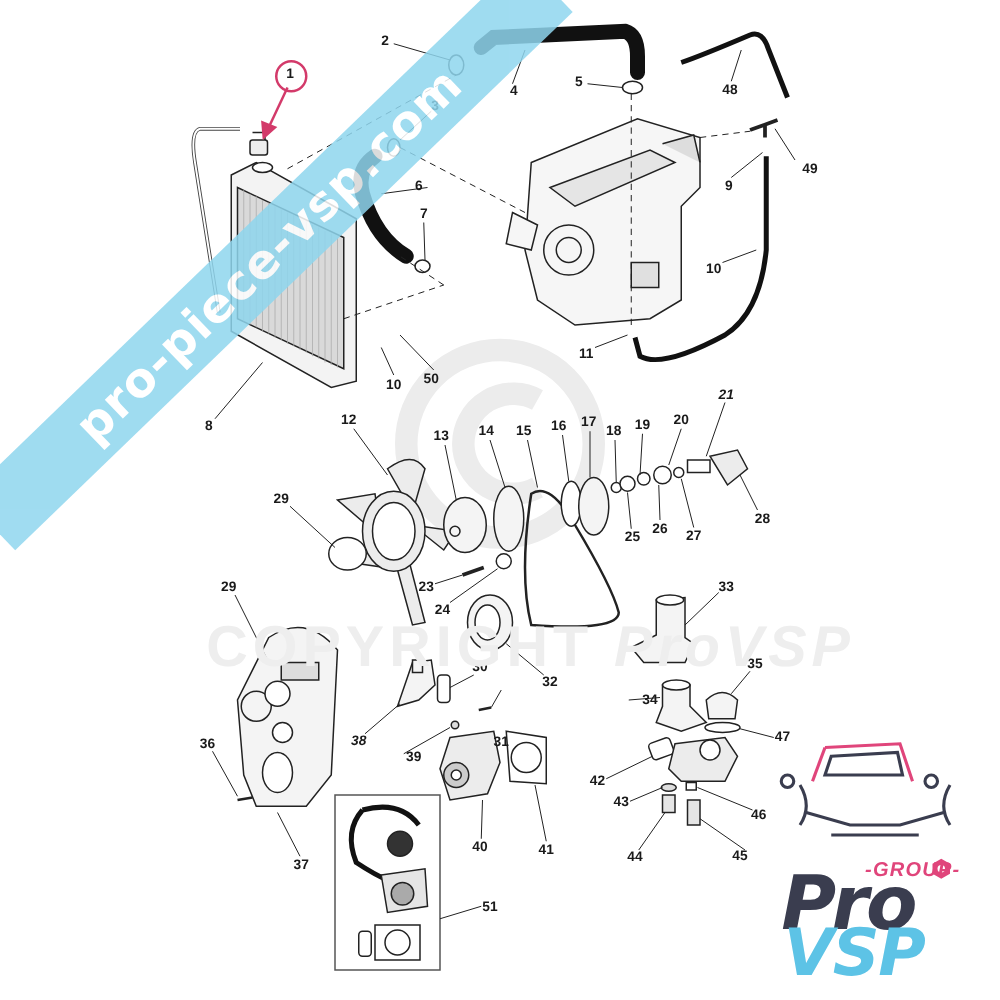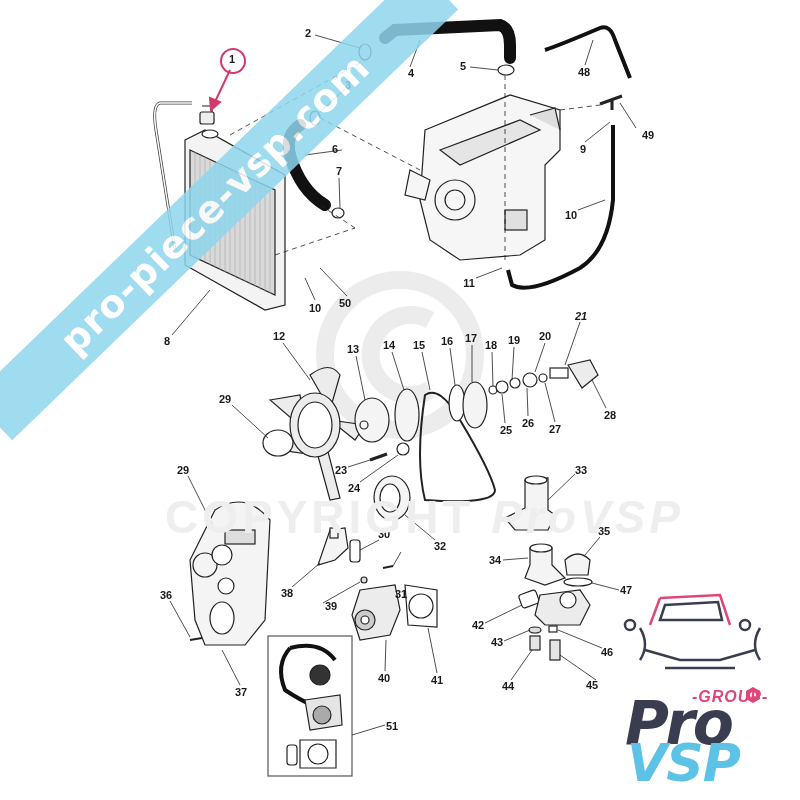--- a/index.html
+++ b/index.html
@@ -301,25 +301,25 @@
     <div class="lbl" style="left: 354px; top: 488px;">24</div>
     <div class="lbl" style="left: 506px; top: 430px;">25</div>
     <div class="lbl" style="left: 528px; top: 423px;">26</div>
     <div class="lbl" style="left: 555px; top: 429px;">27</div>
     <div class="lbl" style="left: 610px; top: 415px;">28</div>
     <div class="lbl" style="left: 183px; top: 470px;">29</div>
     <div class="lbl" style="left: 384px; top: 534px;">30</div>
     <div class="lbl" style="left: 401px; top: 546px; margin-top: 48px;">31</div>
     <div class="lbl" style="left: 440px; top: 546px;">32</div>
     <div class="lbl" style="left: 581px; top: 470px;">33</div>
-    <div class="lbl" style="left: 495px; top: 560px;">34</div>
+    <div class="lbl" style="left: 520px; top: 560px;">34</div>
     <div class="lbl" style="left: 604px; top: 531px;">35</div>
     <div class="lbl" style="left: 166px; top: 595px;">36</div>
     <div class="lbl" style="left: 241px; top: 692px;">37</div>
-    <div class="lbl" style="left: 287px; top: 593px;">38</div>
+    <div class="lbl" style="left: 287px; top: 593px; font-style: italic;">38</div>
     <div class="lbl" style="left: 315px; top: 606px; margin-left: 16px;">39</div>
     <div class="lbl" style="left: 384px; top: 678px;">40</div>
     <div class="lbl" style="left: 437px; top: 680px;">41</div>
     <div class="lbl" style="left: 478px; top: 625px;">42</div>
     <div class="lbl" style="left: 497px; top: 642px;">43</div>
     <div class="lbl" style="left: 508px; top: 686px;">44</div>
     <div class="lbl" style="left: 592px; top: 685px;">45</div>
     <div class="lbl" style="left: 607px; top: 652px;">46</div>
     <div class="lbl" style="left: 626px; top: 590px;">47</div>
     <div class="lbl" style="left: 584px; top: 72px;">48</div>

